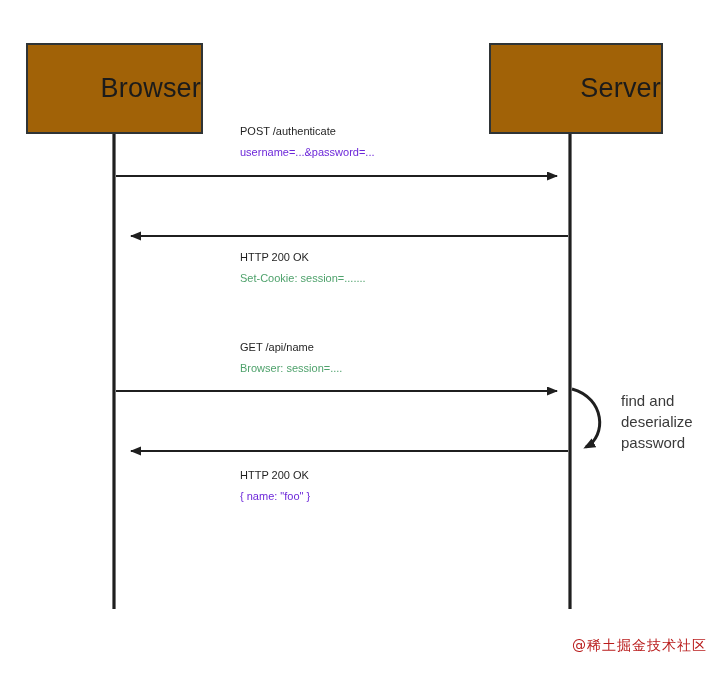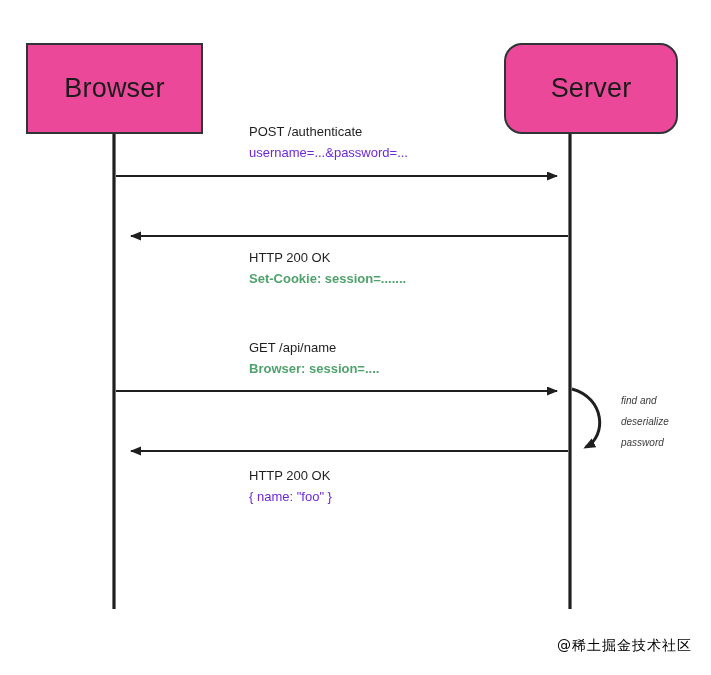--- a/index.html
+++ b/index.html
@@ -22,78 +22,74 @@
   .svg-layer {
     position: absolute;
     top: 0;
     left: 0;
     width: 711px;
     height: 675px;
   }
   .participant-box {
     position: absolute;
     box-sizing: border-box;
-    background: #ec4899;
+    background: #a16207;
     border: 2.5px solid #2f3436;
     display: flex;
     align-items: center;
-    justify-content: center;
+    justify-content: flex-end;
   }
   .participant-label {
     font-size: 27px;
     color: #1b1b1b;
     font-family: "Liberation Sans", sans-serif;
     letter-spacing: 0.2px;
   }
   #browser-box {
     left: 26px;
     top: 43px;
     width: 177px;
     height: 91px;
   }
   #server-box {
-    left: 504px;
+    left: 489px;
     top: 43px;
     width: 174px;
     height: 91px;
-    border-radius: 18px;
   }
   .msg-label {
     position: absolute;
-    font-size: 13px;
+    font-size: 11px;
     line-height: 21px;
     white-space: nowrap;
     font-family: "Liberation Sans", sans-serif;
-    margin-left: 9px;
   }
   .msg-line-1 {
     color: #1f1f1f;
   }
   .msg-line-2 {
     color: #6d28d9;
   }
   .msg-line-2.green {
     color: #4fa26c;
-    font-weight: bold;
   }
   .note-label {
     position: absolute;
-    font-size: 10px;
+    font-size: 15px;
     line-height: 21px;
     color: #3a3a3a;
     white-space: nowrap;
     font-family: "Liberation Sans", sans-serif;
-    font-style: italic;
   }
   .watermark {
     position: absolute;
-    right: 19px;
+    right: 4px;
     bottom: 20px;
     font-size: 14px;
-    color: #000000;
+    color: #b91c1c;
     font-family: "DejaVu Sans", sans-serif;
     letter-spacing: 1px;
   }
 </style>
 </head>
 <body>
 
 <div id="diagram-root">
 
   <svg class="svg-layer" viewBox="0 0 711 675">

